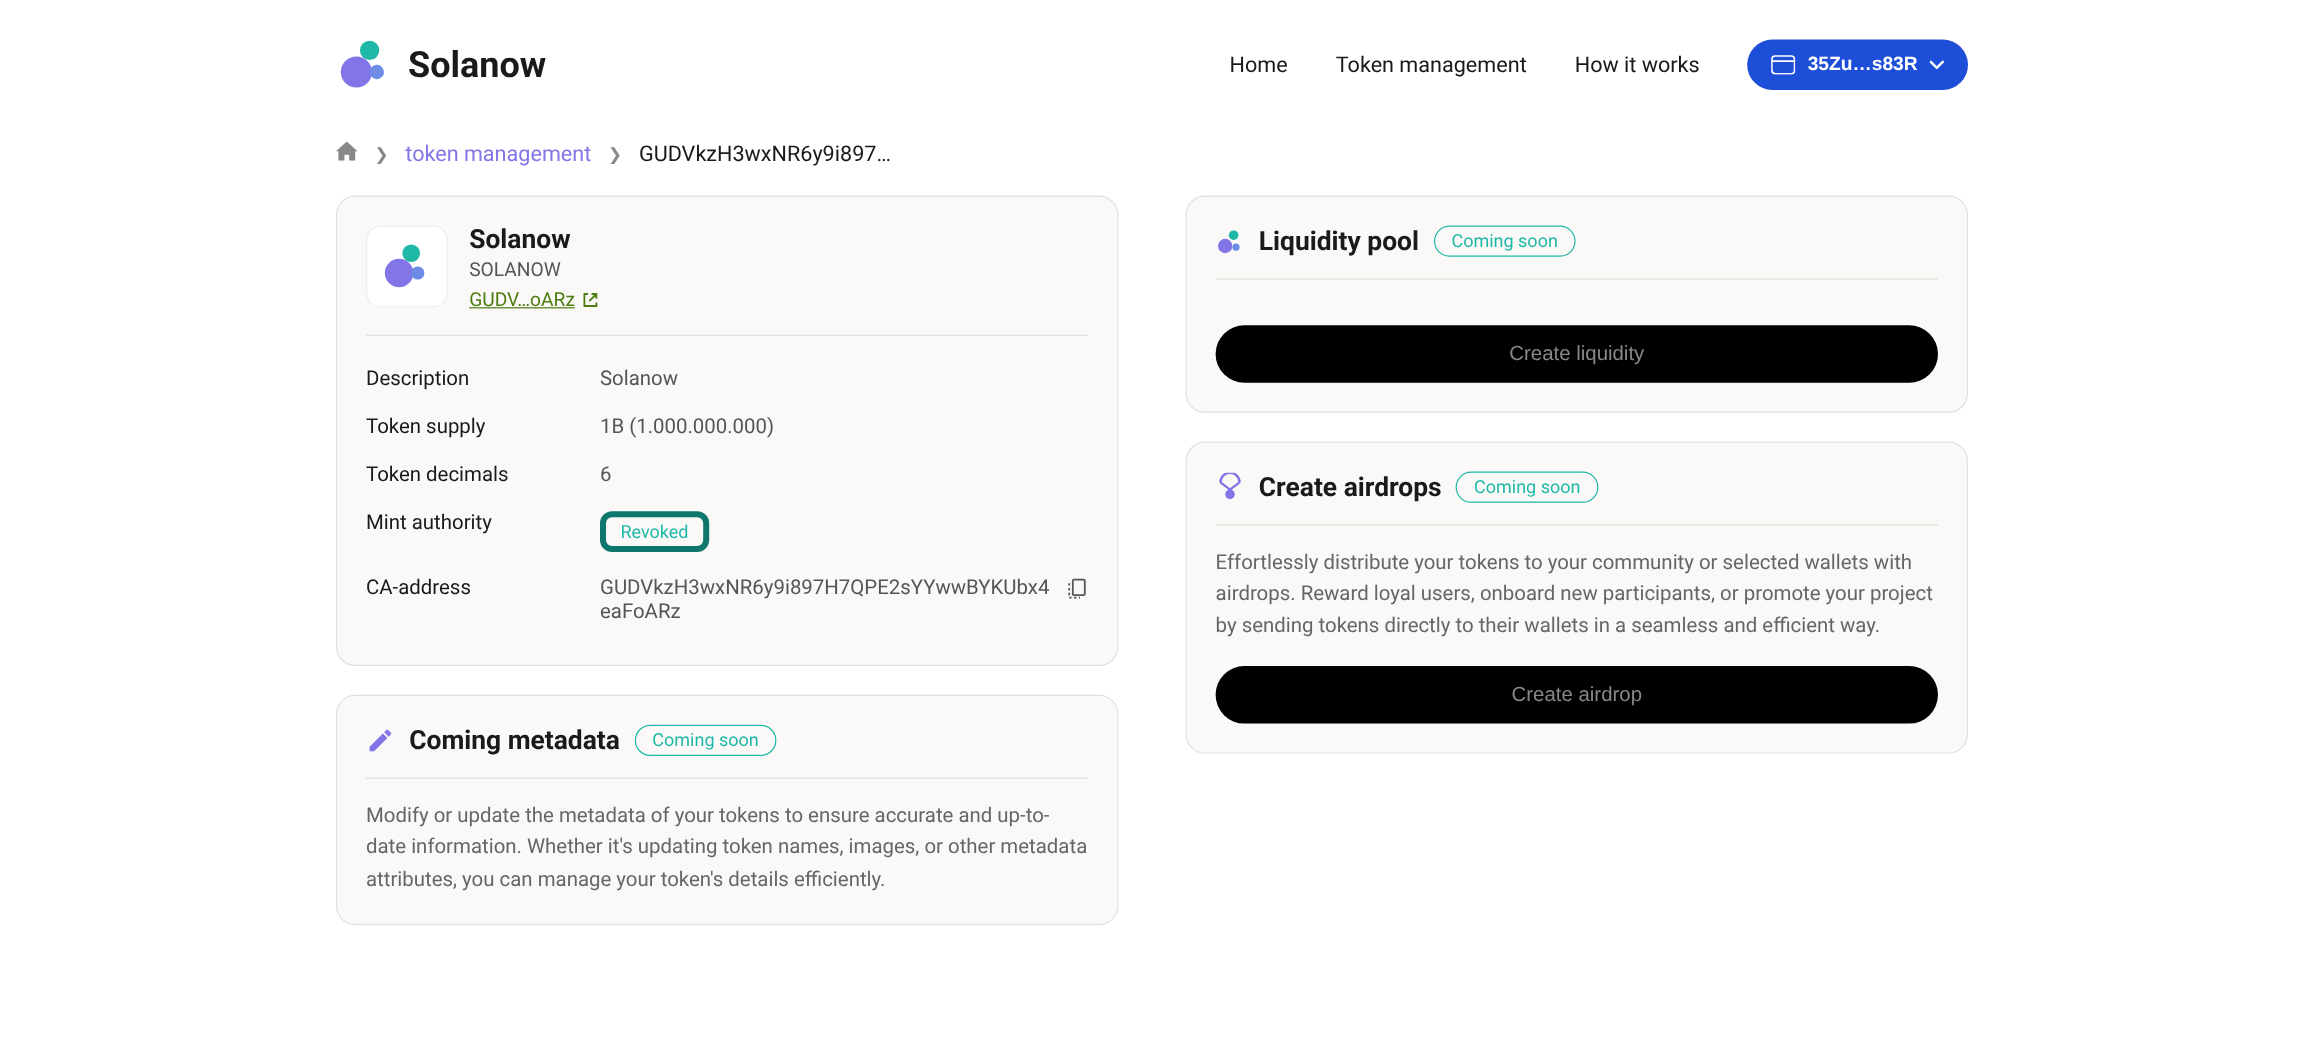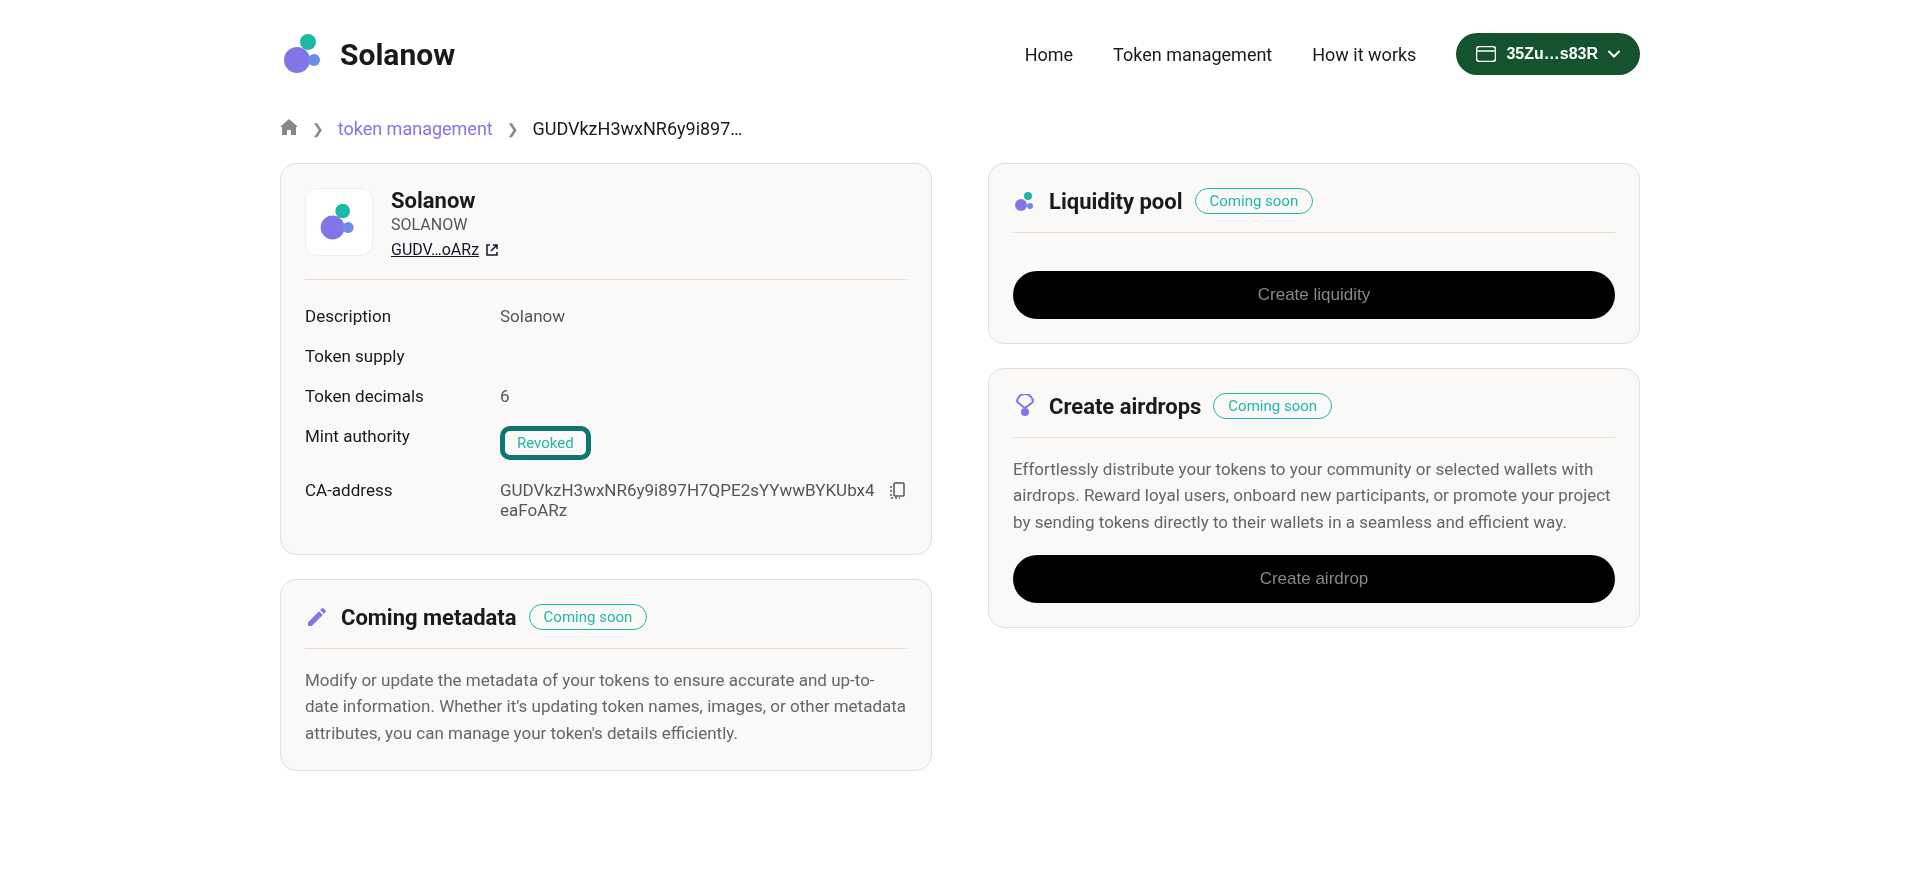--- a/index.html
+++ b/index.html
@@ -44,21 +44,21 @@
       align-items: center;
       gap: 40px;
     }
     .nav-link {
       font-size: 18px;
       font-weight: 400;
       color: #1a1a1a;
       text-decoration: none;
     }
     .wallet-btn {
-      background: #14532d;
+      background: #1d4ed8;
       color: #ffffff;
       border: none;
       border-radius: 24px;
       padding: 12px 20px;
       font-size: 16px;
       font-weight: 600;
       display: flex;
       align-items: center;
       gap: 10px;
       cursor: pointer;
@@ -129,21 +129,21 @@
     }
     .token-symbol {
       font-size: 16px;
       color: #555;
       margin-top: 2px;
     }
     .token-link {
       display: inline-flex;
       align-items: center;
       gap: 6px;
-      color: #0f172a;
+      color: #4d7c0f;
       font-size: 16px;
       margin-top: 6px;
     }
     
     .detail-row {
       display: flex;
       padding: 10px 0;
     }
     .detail-label {
       width: 195px;
@@ -292,20 +292,21 @@
                 </svg>
             </a>
           </div>
         </div>
         <div class="detail-row">
           <div class="detail-label">Description</div>
           <div class="detail-value">Solanow</div>
         </div>
         <div class="detail-row">
           <div class="detail-label">Token supply</div>
+          <div class="detail-value">1B (1.000.000.000)</div>
         </div>
         <div class="detail-row">
           <div class="detail-label">Token decimals</div>
           <div class="detail-value">6</div>
         </div>
         <div class="detail-row">
           <div class="detail-label">Mint authority</div>
           <div class="detail-value">
             <span class="badge">Revoked</span>
           </div>

